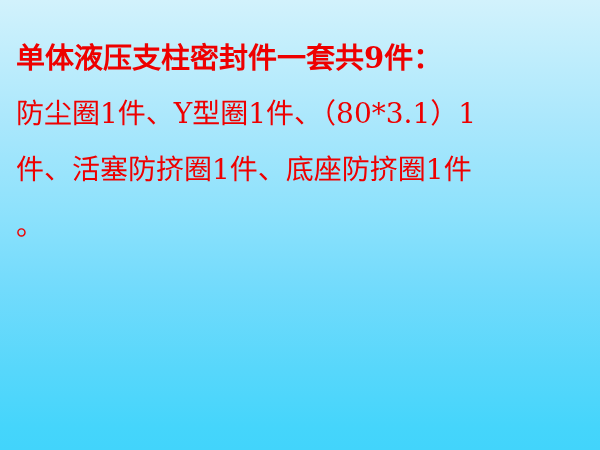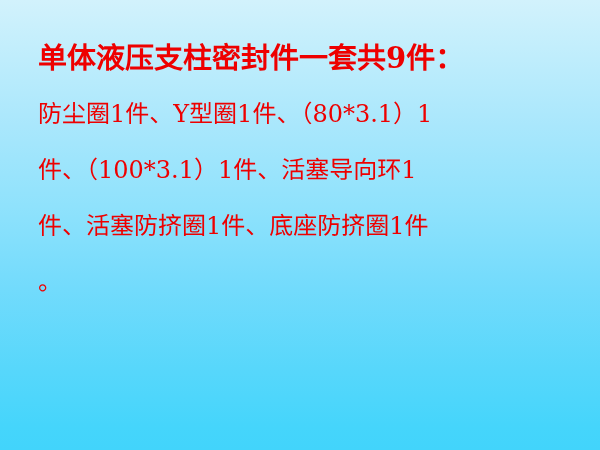--- a/index.html
+++ b/index.html
@@ -28,38 +28,38 @@
         #72dbfc 64%,
         #57d7fb 82%,
         #45d5fb 95%,
         #42d4fb 100%);
     overflow: hidden;
   }
 
   
   #text-block {
     position: absolute;
-    left: 38px;
+    left: 16px;
     top: 30px;
     width: 548px;
   }
 
   .title-line {
     font-weight: bold;
     font-size: 29px;
     line-height: 56px;
     color: #ee0000;
     white-space: pre;
     letter-spacing: 0px;
     margin: 0;
   }
 
   .body-line {
     font-weight: normal;
-    font-size: 24px;
+    font-size: 28px;
     line-height: 56px;
     color: #ee0000;
     white-space: pre;
     letter-spacing: 0px;
     margin: 0;
   }
 
   .body-line.tail {
     line-height: 56px;
   }
@@ -68,21 +68,20 @@
 <body>
 
 <div id="slide">
 
   <div id="text-block">
 
     <p class="title-line">单体液压支柱密封件一套共9件：</p>
 
     <p class="body-line">防尘圈1件、Y型圈1件、（80*3.1）1</p>
 
-    <p class="body-line">件、（100*3.1）1件、活塞导向环1</p>
 
 
     <p class="body-line">件、活塞防挤圈1件、底座防挤圈1件</p>
 
     <p class="body-line tail">。</p>
 
   </div>
 
 </div>
 

